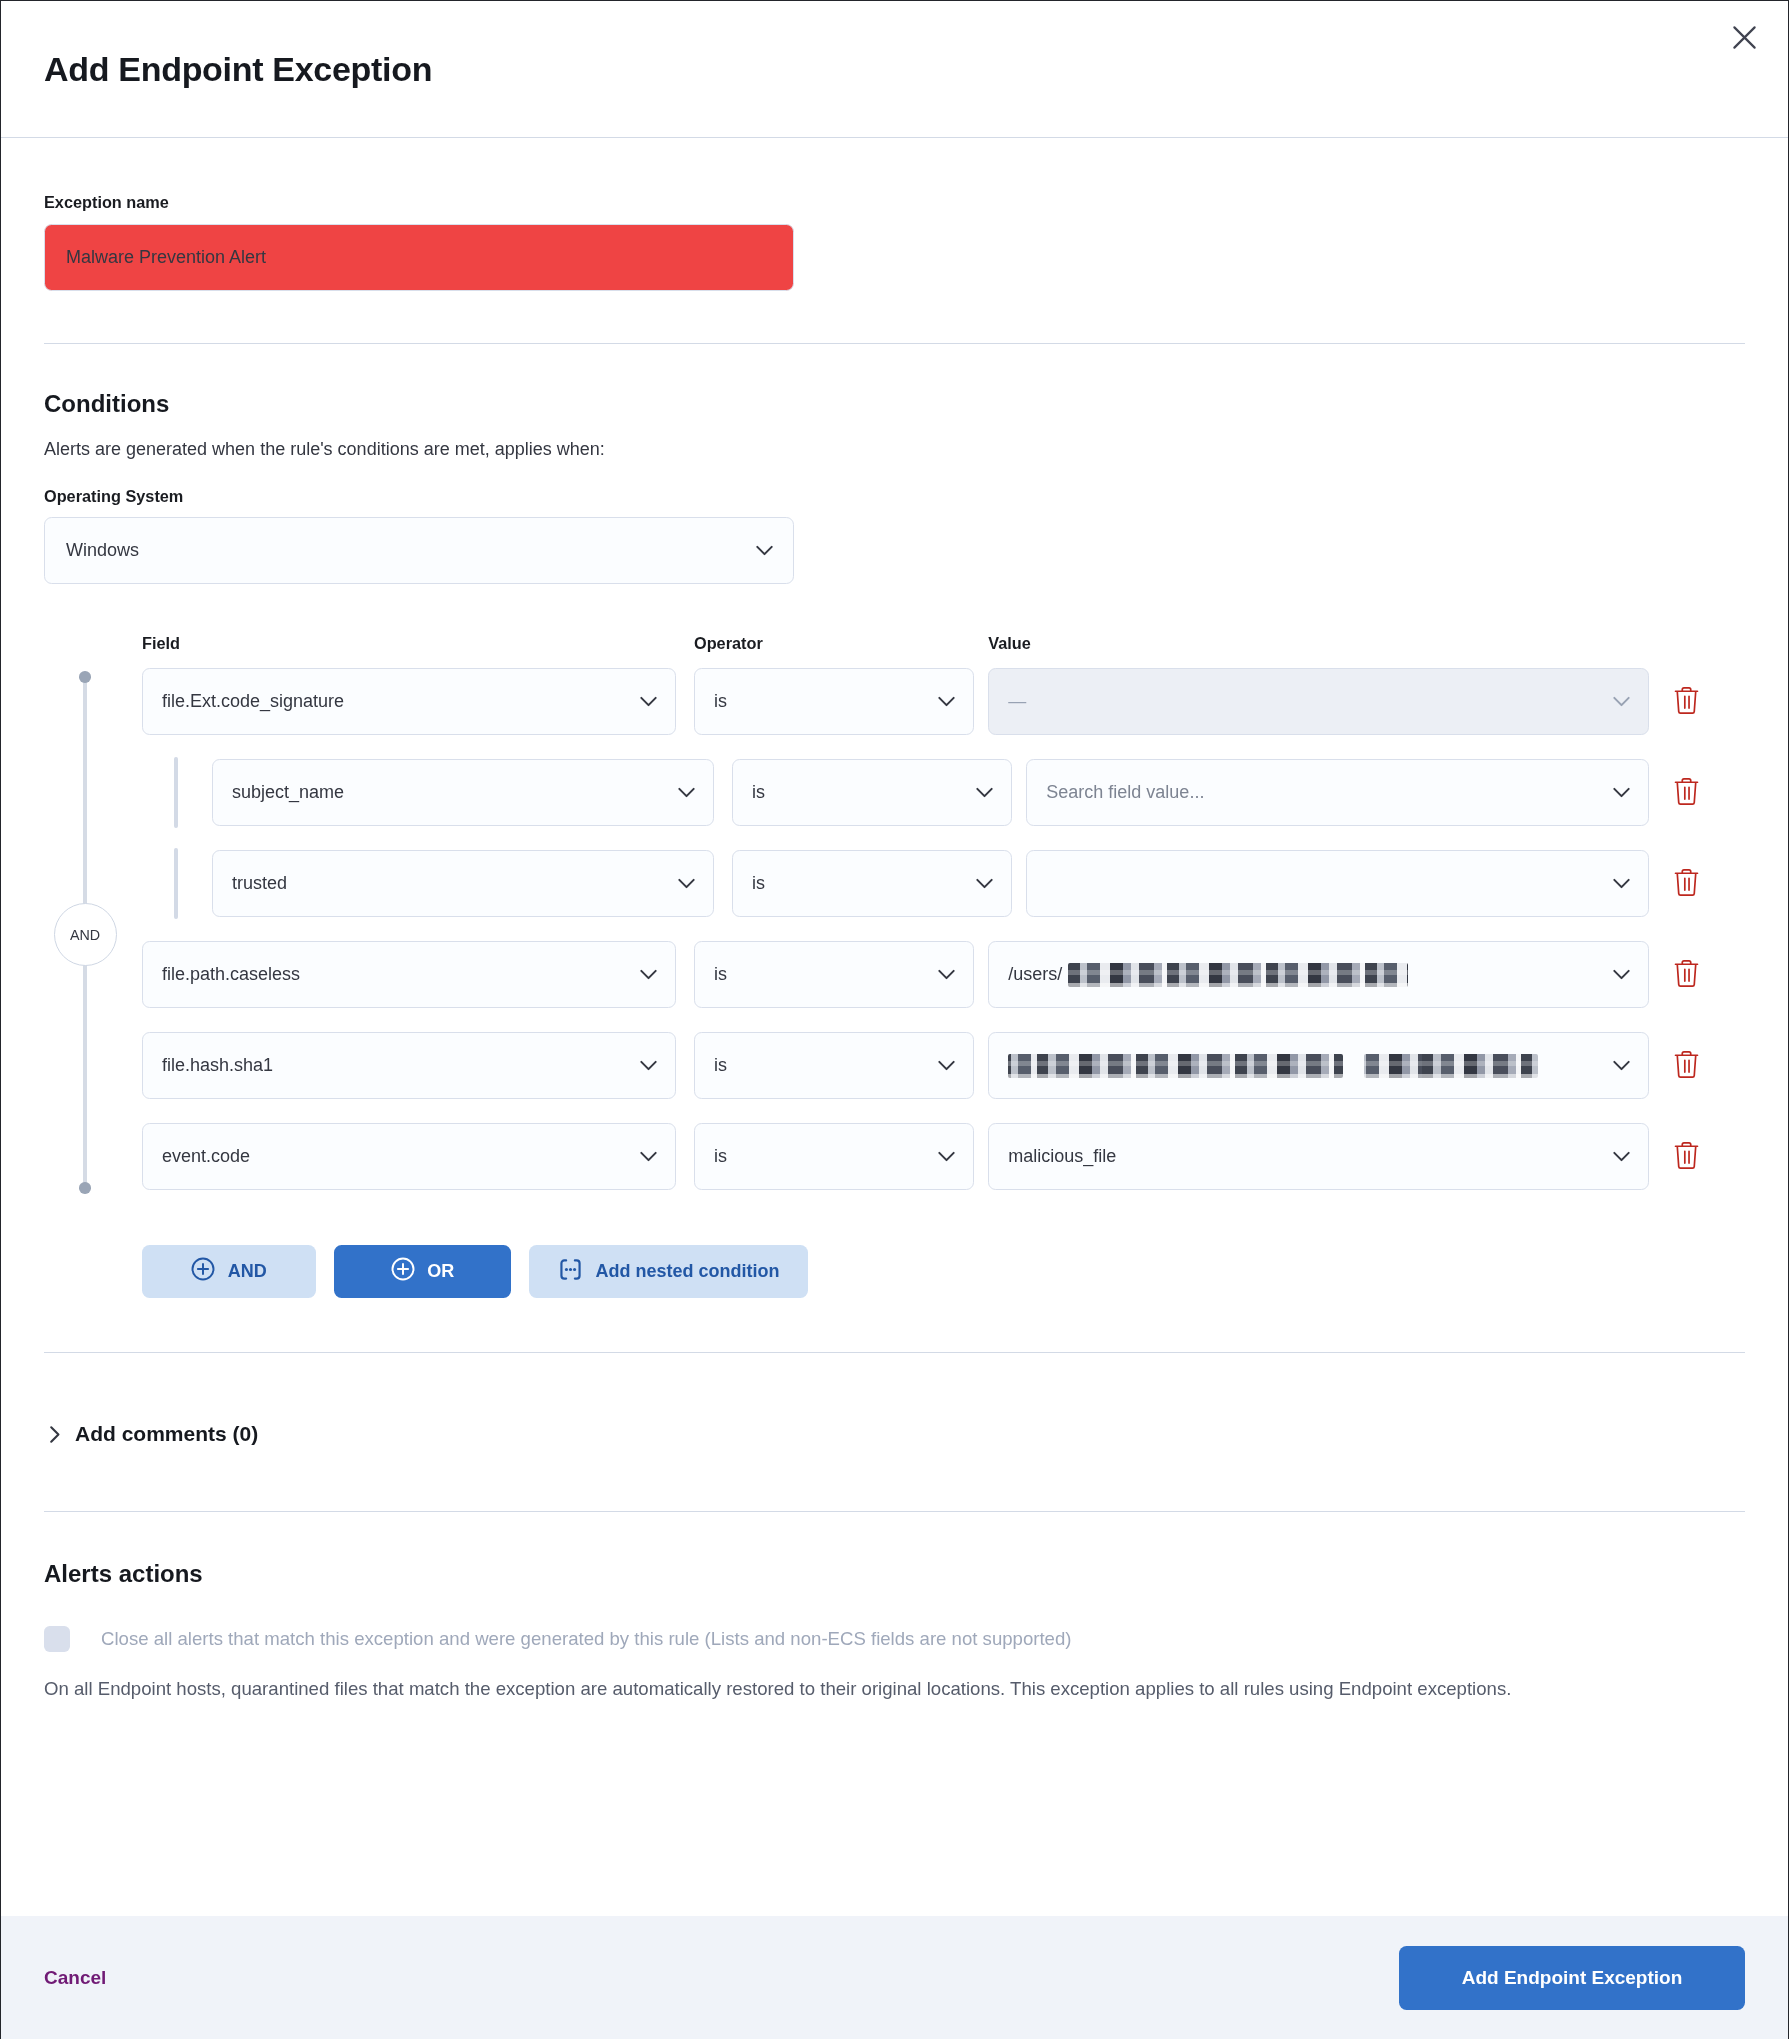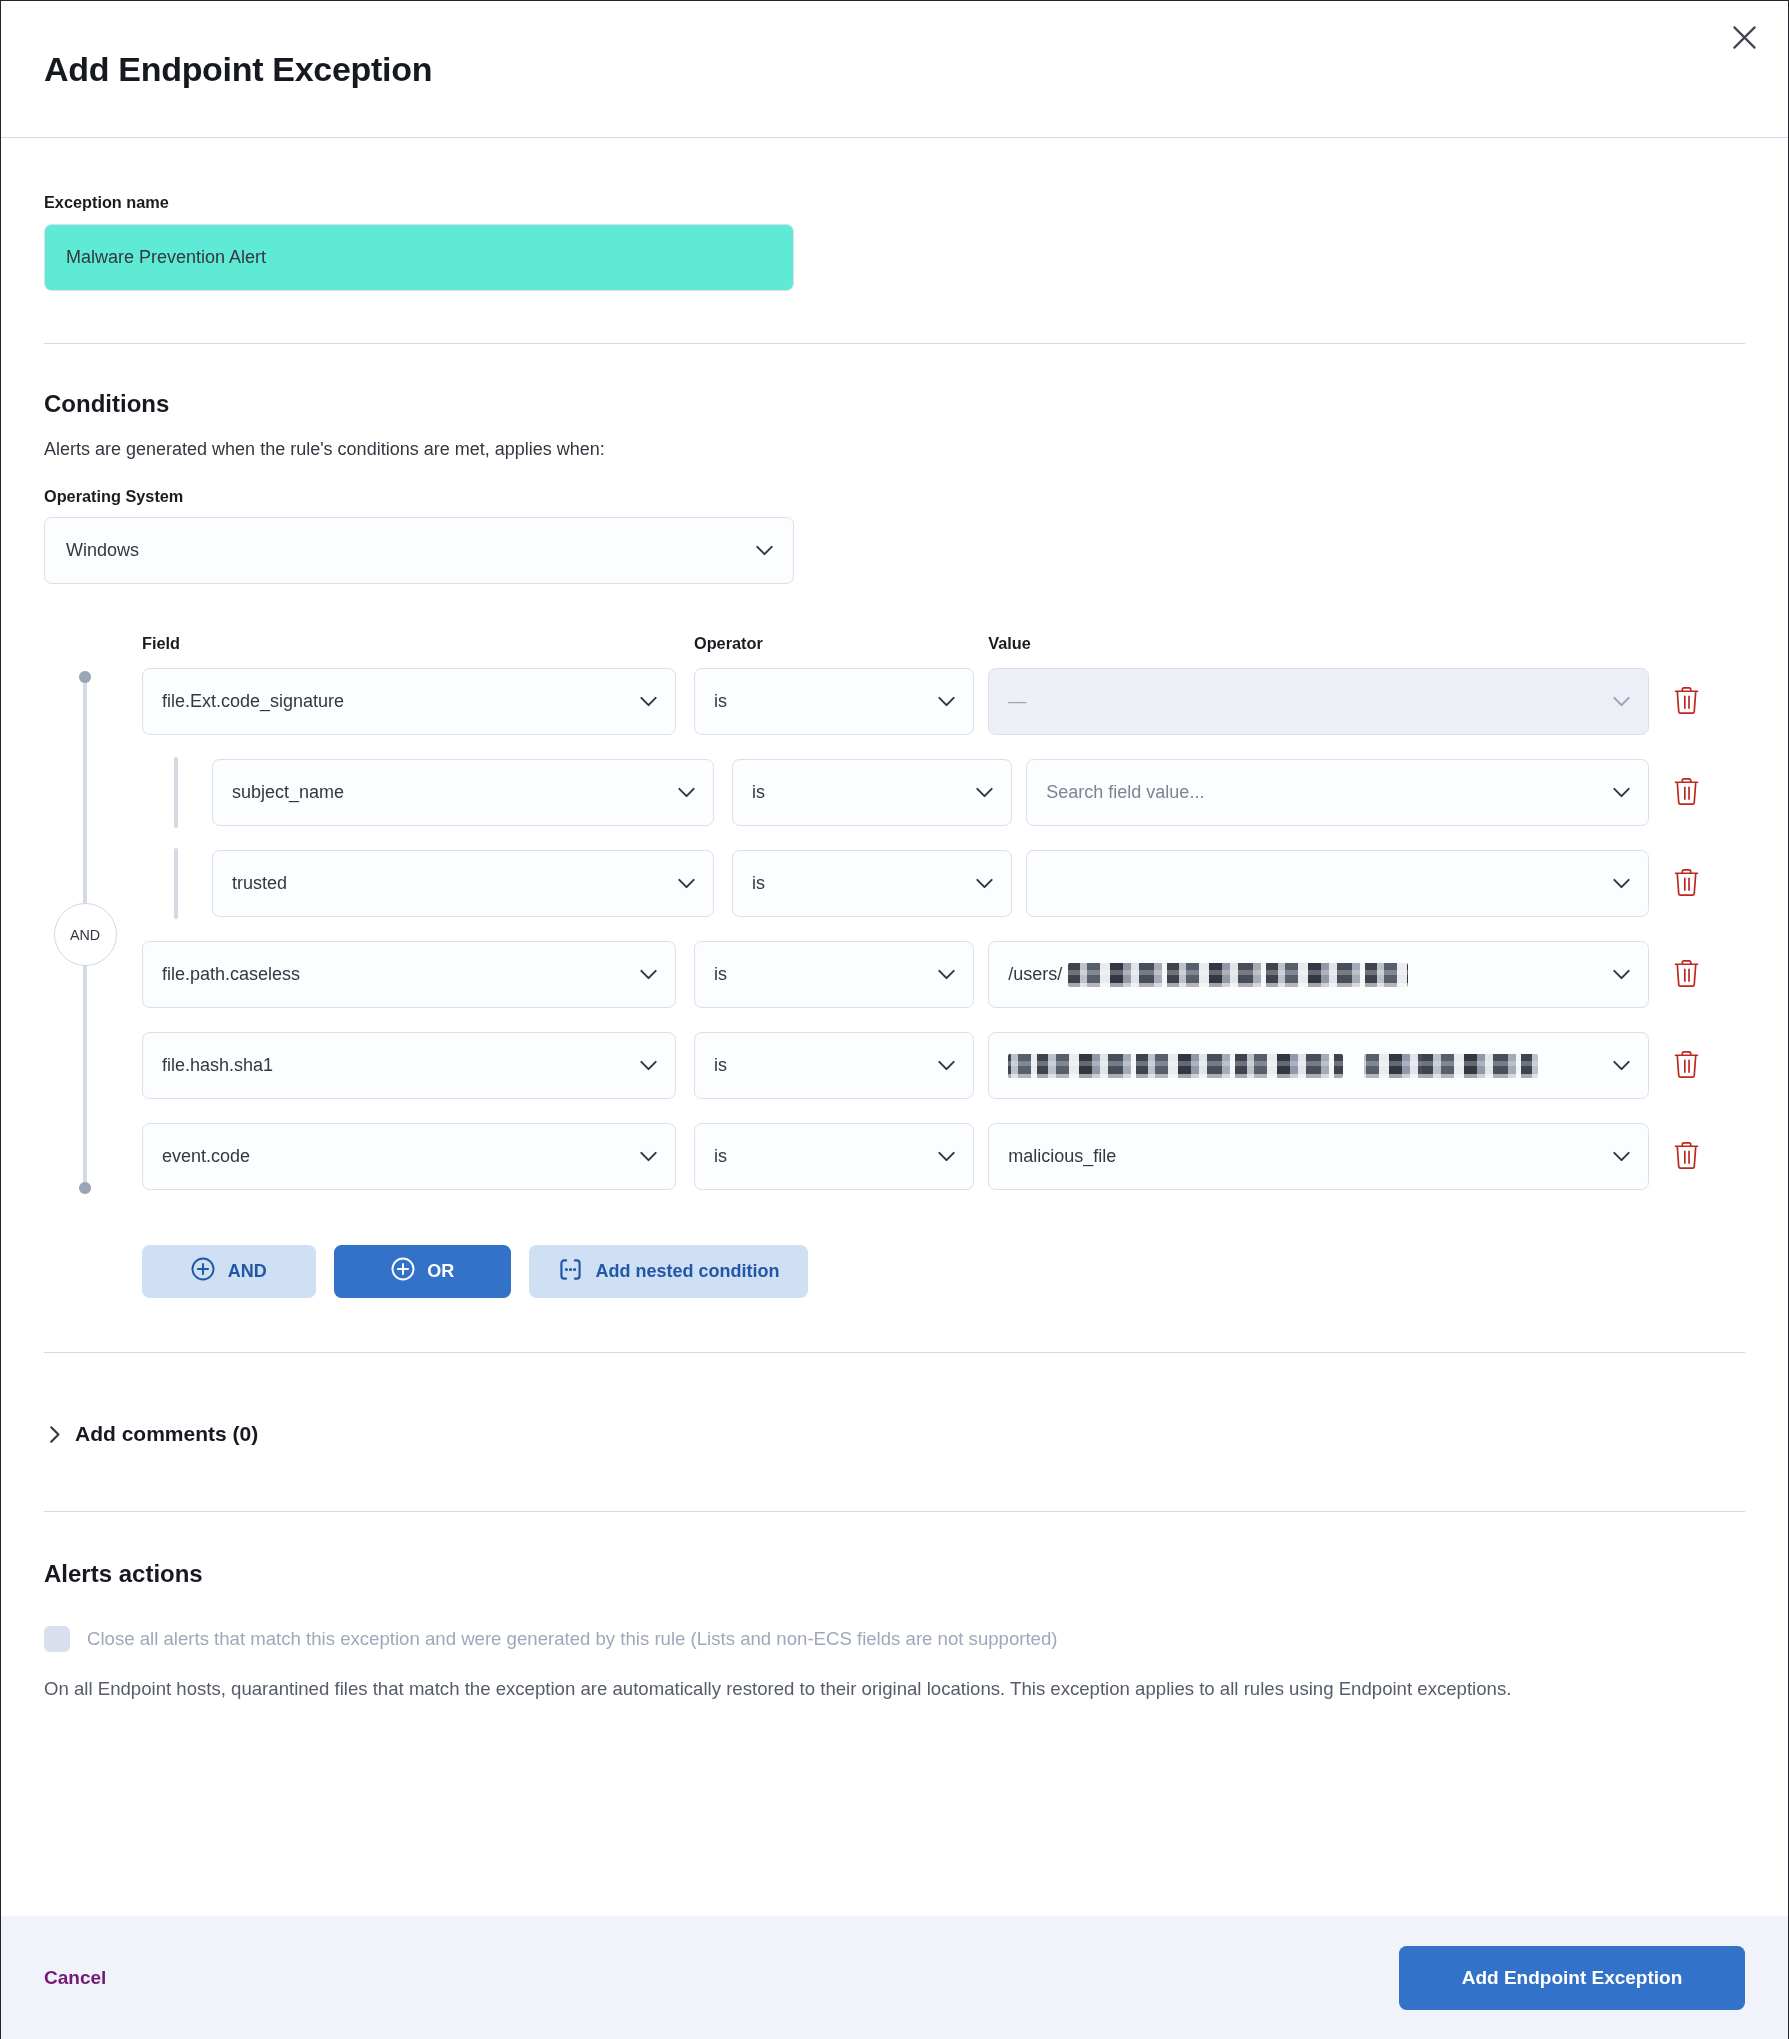--- a/index.html
+++ b/index.html
@@ -18,21 +18,21 @@
     display:flex; align-items:center; position:relative; }
   .dlg-title{ font-size:34px; font-weight:700; color:#16191f; letter-spacing:-0.3px; }
   .close-btn{ position:absolute; top:17px; right:23px; width:42px; height:42px; background:none; border:none;
     display:flex; align-items:center; justify-content:center; cursor:pointer; color:#404350; }
 
   
   .dlg-body{ padding:0 43px; flex:1 0 auto; }
 
   .form-label{ display:block; font-size:16.3px; font-weight:700; color:#1a1c21; margin-bottom:11.5px; }
   .text-input{
-    width:750px; height:67px; border:1px solid #d9dfeb; border-radius:7.6px; background:#5eead4;
+    width:750px; height:67px; border:1px solid #d9dfeb; border-radius:7.6px; background:#ef4444;
     font-size:18px; color:#343741; padding:0 21px; font-family:inherit; outline:none;
   }
 
   .hdiv{ border:none; border-top:1px solid #d3dae6; }
   #div1{ margin-top:52px; }
   #div2{ margin-top:54px; }
   #div3{ margin-top:65px; }
 
   .section-h{ font-size:24px; font-weight:700; color:#16191f; margin-top:46px; }
   .cond-desc{ font-size:18px; color:#343741; margin-top:21px; }
@@ -99,21 +99,21 @@
   .bbtn.light{ background:#cfe0f4; color:#2257a5; }
   .bbtn.fill{ background:#3272c9; color:#ffffff; }
   #btn-and{ width:174px; } #btn-or{ width:177px; } #btn-nested{ padding:0 29px; }
 
   
   .comments{ margin-top:69px; display:flex; align-items:center; gap:10px; cursor:pointer; background:none; border:none; font-family:inherit; }
   .comments .lbl{ font-size:21px; font-weight:700; color:#16191f; }
   .comments .chevr{ color:#343741; display:inline-flex; }
 
   
-  .chk-row{ margin-top:38px; display:flex; align-items:center; gap:17px; }
+  .chk-row{ margin-top:38px; display:flex; align-items:center; gap:31px; }
   .chk{ width:26px; height:26px; border-radius:5.7px; background:#d9dfec; flex:0 0 auto; border:none; cursor:default; }
   .chk-label{ font-size:18.6px; color:#9fa8ba; }
   .alerts-desc{ margin-top:23px; font-size:18.6px; color:#565c6b; line-height:1.55; max-width:1678px; }
 
   
   .dlg-footer{ margin-top:auto; height:123px; flex:0 0 auto; background:#f0f3f9;
     display:flex; align-items:center; justify-content:space-between; padding:0 43px; }
   .cancel-link{ background:none; border:none; cursor:pointer; font-family:inherit;
     font-size:19px; font-weight:700; color:#701a75; }
   .submit-btn{ width:346px; height:64px; border:none; border-radius:7.6px; background:#3272c9; color:#fff;

